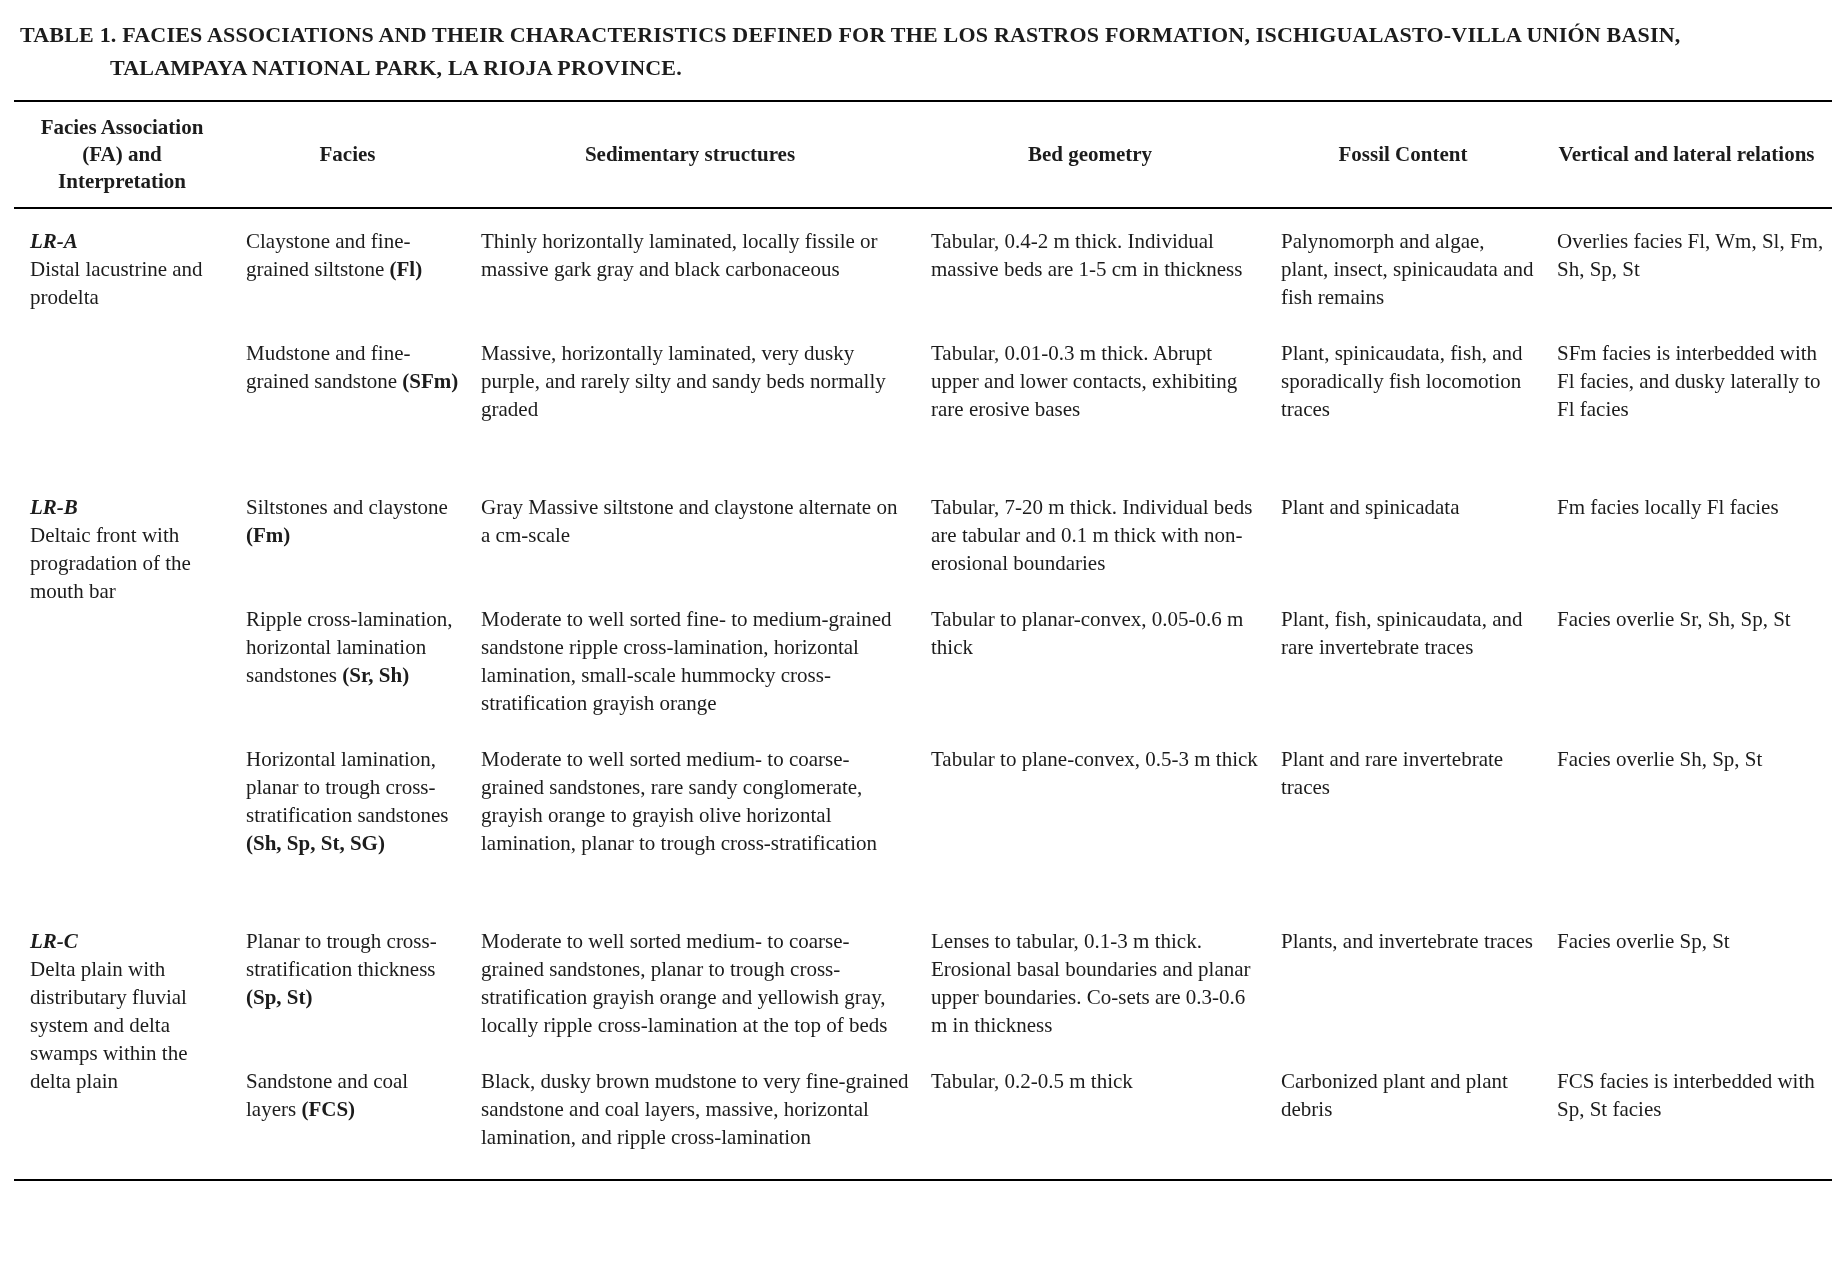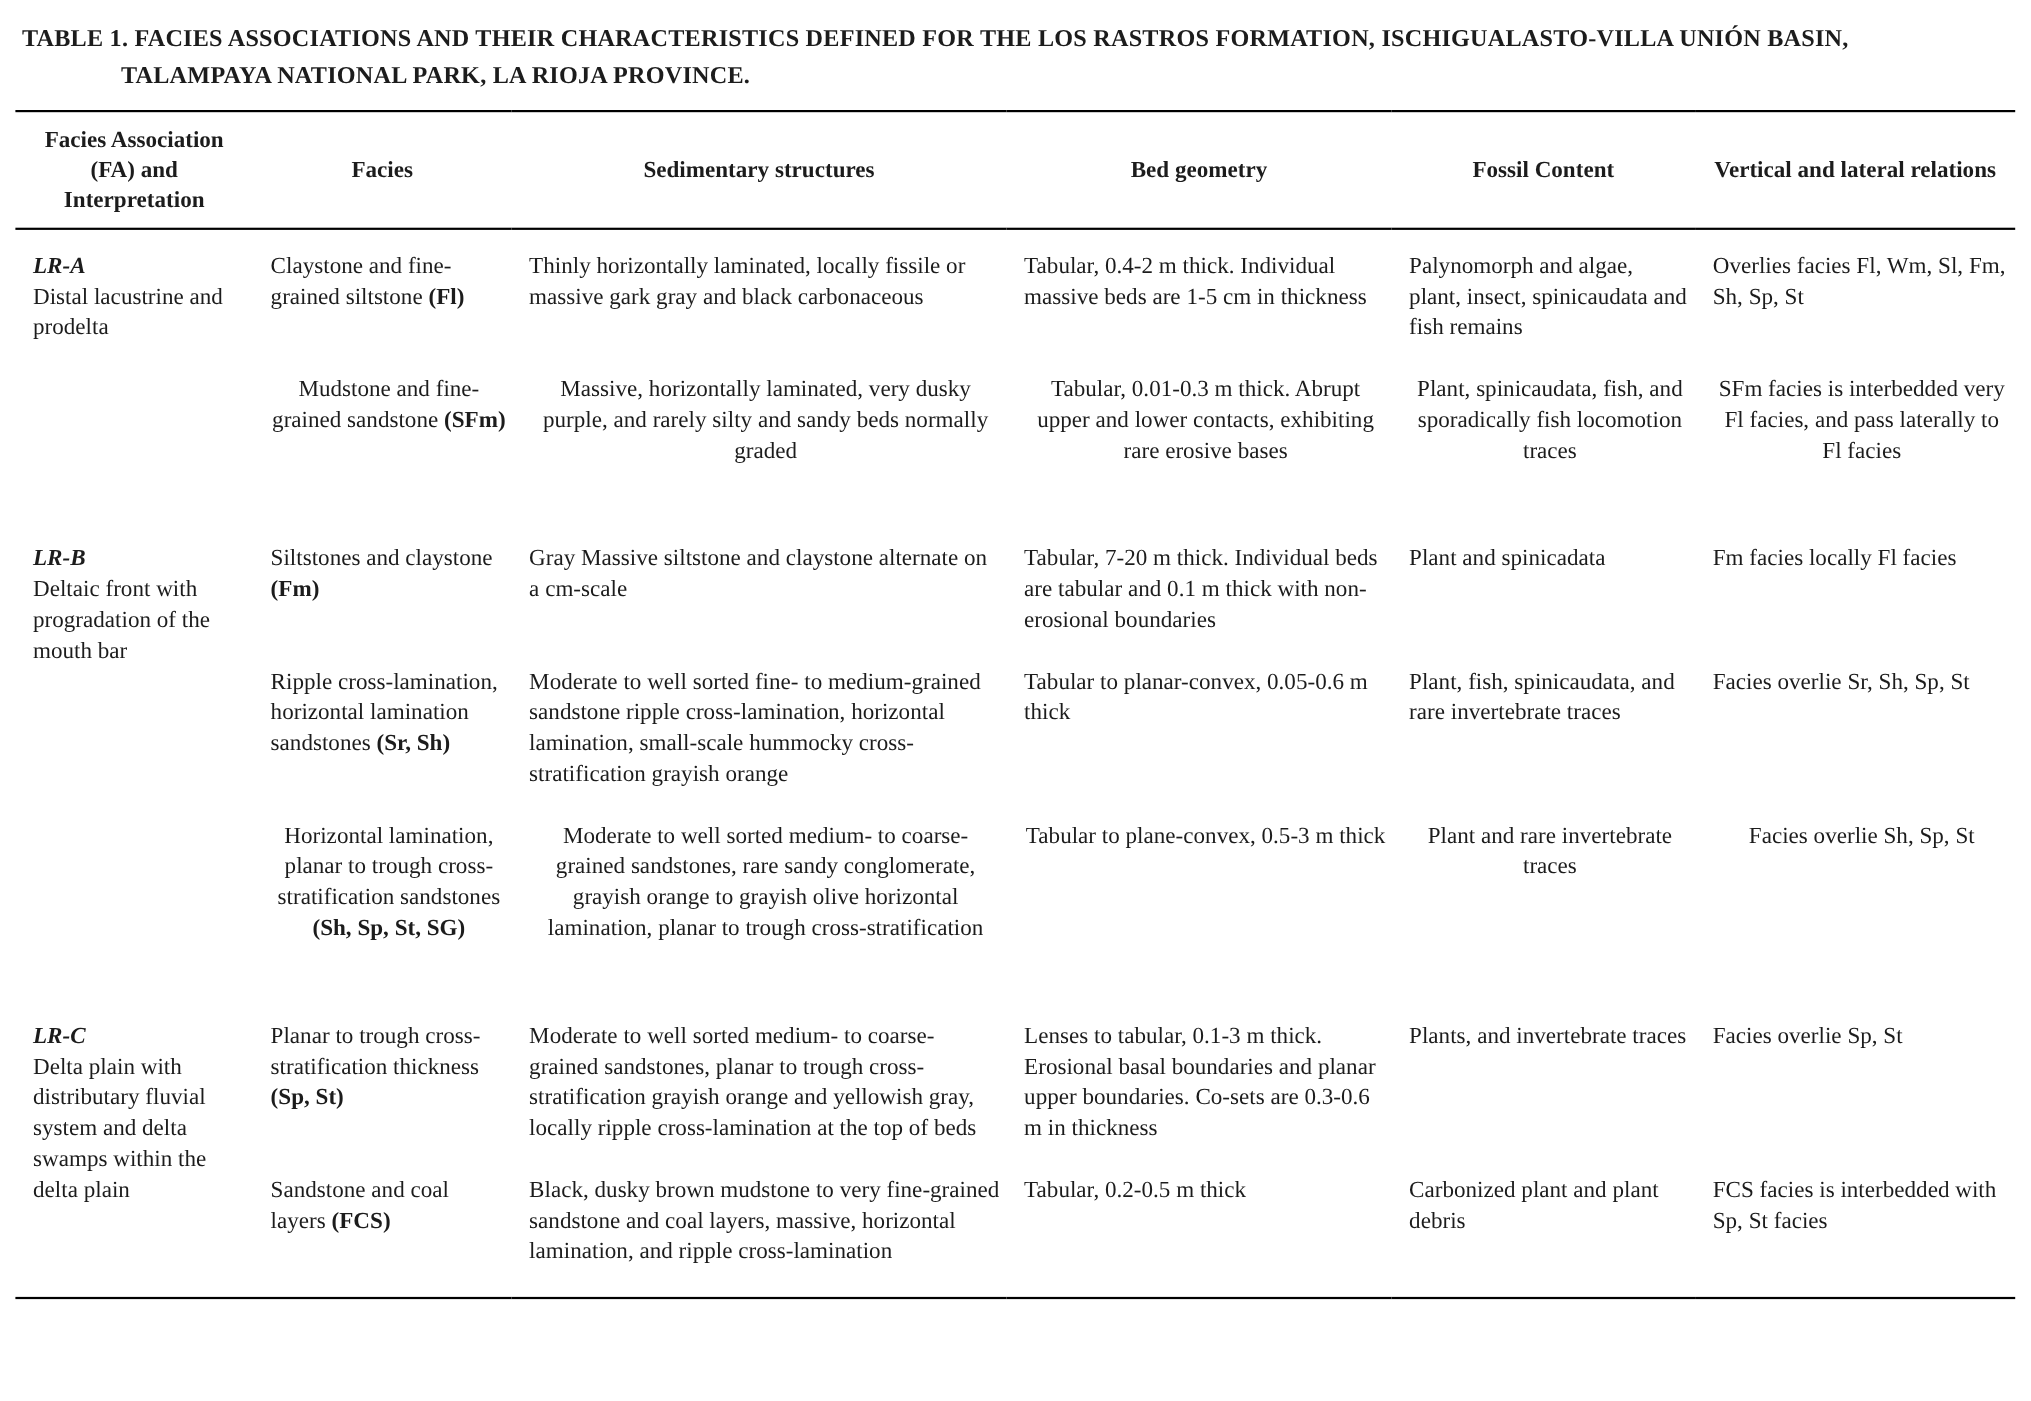--- a/index.html
+++ b/index.html
@@ -53,21 +53,21 @@
   }
   td {
     font-size: 21px;
     line-height: 28px;
     vertical-align: top;
     text-align: left;
     padding: 0 4px 28px 16px;
   }
   tbody tr:first-child > td { padding-top: 18px; }
   tbody tr.group-start > td { padding-top: 30px; }
-  tbody tr.group-end > td { padding-bottom: 40px; text-align: center; }
+  tbody tr.group-end > td { padding-bottom: 40px; }
   .fa-label { font-weight: bold; font-style: italic; }
   .facies-code { font-weight: bold; }
   .footer-note {
     font-size: 21px;
     line-height: 28px;
     margin: 30px 0 0 6px;
   }
 </style>
 </head>
 <body>
@@ -105,21 +105,21 @@
           <td>Thinly horizontally laminated, locally fissile or massive gark gray and black carbonaceous</td>
           <td>Tabular, 0.4-2 m thick. Individual massive beds are 1-5 cm in thickness</td>
           <td>Palynomorph and algae, plant, insect, spinicaudata and fish remains</td>
           <td>Overlies facies Fl, Wm, Sl, Fm, Sh, Sp, St</td>
         </tr>
         <tr class="group-end">
           <td><span>Mudstone and fine-grained sandstone </span><span class="facies-code">(SFm)</span></td>
           <td>Massive, horizontally laminated, very dusky purple, and rarely silty and sandy beds normally graded</td>
           <td>Tabular, 0.01-0.3 m thick. Abrupt upper and lower contacts, exhibiting rare erosive bases</td>
           <td>Plant, spinicaudata, fish, and sporadically fish locomotion traces</td>
-          <td>SFm facies is interbedded very Fl facies, and pass laterally to Fl facies</td>
+          <td>SFm facies is interbedded with Fl facies, and dusky laterally to Fl facies</td>
         </tr>
         <tr class="group-start">
           <td class="fa-cell" rowspan="3">
             <div class="fa-label">LR-B</div>
             <div class="fa-interp">Deltaic front with progradation of the mouth bar</div>
           </td>
           <td><span>Siltstones and claystone </span><span class="facies-code">(Fm)</span></td>
           <td>Gray Massive siltstone and claystone alternate on a cm-scale</td>
           <td>Tabular, 7-20 m thick. Individual beds are tabular and 0.1 m thick with non-erosional boundaries</td>
           <td>Plant and spinicadata</td>

